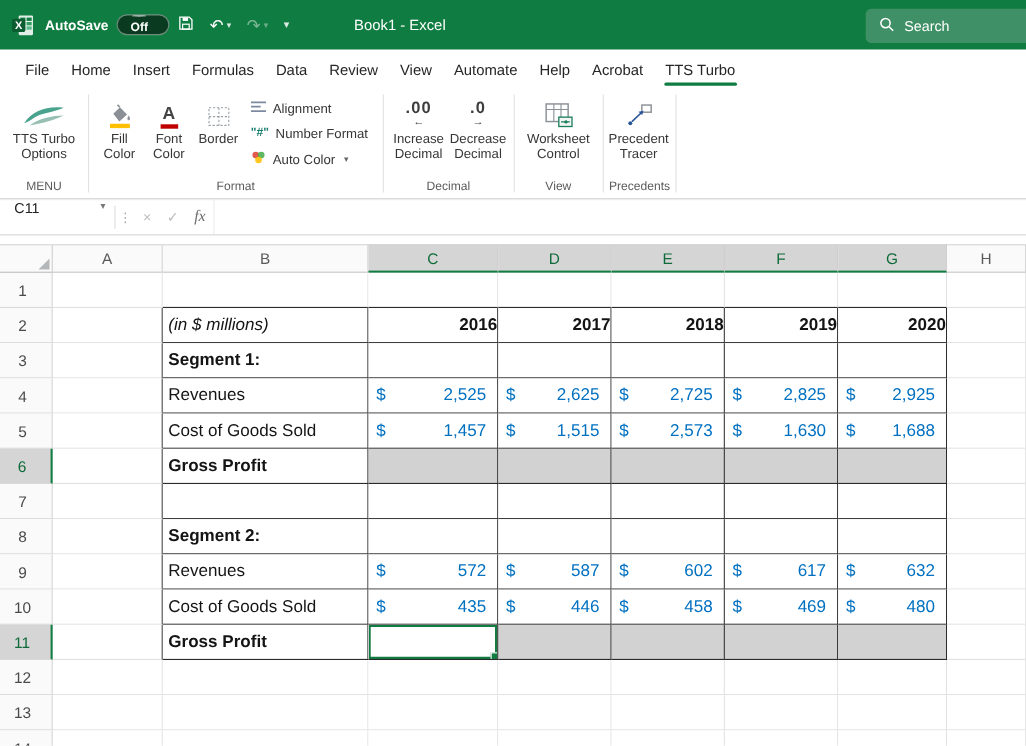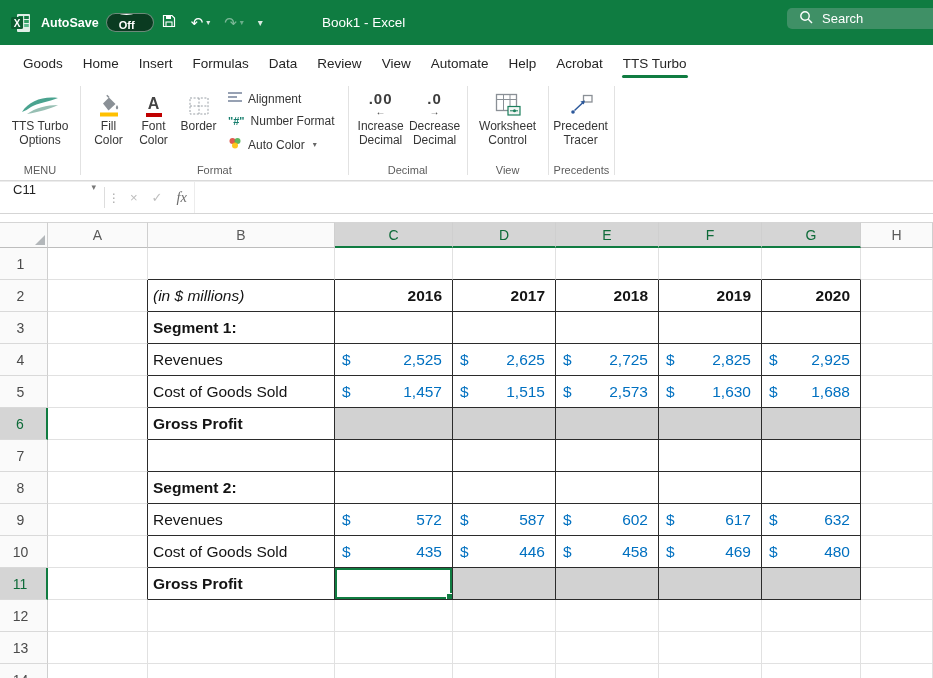--- a/index.html
+++ b/index.html
@@ -11,21 +11,21 @@
   
   .titlebar{ height:45px; background:#0F7C41; display:flex; align-items:center; color:#fff; padding-left:10px; position:relative; }
   .appicon{ display:flex; margin-right:9px; }
   .autosave{ display:flex; align-items:center; gap:7px; font-size:12.5px;font-weight:bold; }
   .as-pill{ height:19px; min-width:48px; background:#0A3B21; border:1px solid rgba(255,255,255,.4); border-radius:10px; display:flex; align-items:center; gap:4px; padding:0 8px 0 2px; font-size:11px;flex-direction:column; }
   .as-knob{ width:13px; height:13px; border-radius:50%; background:#fff; }
   .tbtn{ background:none; border:none; color:#fff; display:flex; align-items:center; gap:3px; font-size:15px; padding:3px 7px; }
   .tbtn .dd{ font-size:8px; opacity:.85; }
   .tbtn.dim{ opacity:.45; }
   .wtitle{ font-size:13.5px; margin-left:52px; white-space:nowrap; }
-  .searchbox{ position:absolute; right:0; top:8px; height:21px; width:146px; background:#3F9066; border-radius:5px 0 0 5px; display:flex; align-items:center; gap:9px; padding:0 12px; font-size:13px; color:#fff; }
+  .searchbox{ position:absolute; right:0; top:8px; height:31px; width:146px; background:#3F9066; border-radius:5px 0 0 5px; display:flex; align-items:center; gap:9px; padding:0 12px; font-size:13px; color:#fff; }
 
   
   .menubar{ height:36px; display:flex; align-items:center; padding-left:13px; font-size:13.5px; color:#262626; background:#fff; }
   .mtab{ padding:0 10px; height:100%; display:flex; align-items:center; position:relative; }
   .mtab.active{ font-weight:400; }
   .mtab.active::after{ content:""; position:absolute; left:9px; right:9px; bottom:3px; height:3px; border-radius:2px; background:var(--accent); }
 
   
   .ribbon{ height:100px; background:#fff; border-bottom:1px solid #DADADA; display:flex; align-items:stretch; padding:0 2px; }
   .rgroup{ display:flex; flex-direction:column; padding:2px 3px 0; }
@@ -70,21 +70,21 @@
   .rh{ height:32px; background:#FAFAFA; border-right:1px solid #CFCFCF; border-bottom:1px solid #D9D9D9; font-weight:400; font-size:14px; color:#4A4A4A; text-align:center; padding-right:6px; }
   .rh.selr{ background:#D5D5D5; color:#0E6B39; border-right:2px solid var(--accent); }
   td.cell{ height:32px; background:#fff; border-right:1px solid #E1E1E1; border-bottom:1px solid #E1E1E1; font-size:15.5px; color:#141414; }
   td.rg{ border-right-color:#2B2B2B; border-bottom-color:#2B2B2B; }
   td.rgl{ border-right-color:#2B2B2B; }
   td.rgt{ border-bottom-color:#2B2B2B; }
   td.gray{ background:#D2D2D2; }
   td.lbl{ padding-left:5px; text-align:left; }
   td.bold{ font-weight:700; }
   td.italic{ font-style:italic; }
-  td.year{ font-weight:700; text-align:right; padding-right:10px; }
+  td.year{ font-weight:700; text-align:right; }
   td .m{ display:flex; justify-content:space-between; align-items:center; padding:0 10px 0 7px; color:var(--value-blue); }
   td.active{ background:#fff !important; box-shadow:inset 0 0 0 2px var(--accent); position:relative; }
   .handle{ position:absolute; right:0; bottom:0; width:6px; height:6px; background:var(--accent); border-left:1px solid #fff; border-top:1px solid #fff; }
 </style>
 </head>
 <body>
 
 <div id="app">
 
   <header class="titlebar">
@@ -134,21 +134,21 @@
         <svg width="14" height="14" viewBox="0 0 14 14">
             <circle cx="6" cy="6" r="4.2" fill="none" stroke="#fff" stroke-width="1.4"></circle>
             <line x1="9.3" y1="9.3" x2="13" y2="13" stroke="#fff" stroke-width="1.4"></line>
           </svg>
       </span>
       <span>Search</span>
     </div>
   </header>
 
   <nav class="menubar">
-    <span class="mtab">Goods</span>
+    <span class="mtab">File</span>
     <span class="mtab">Home</span>
     <span class="mtab">Insert</span>
     <span class="mtab">Formulas</span>
     <span class="mtab">Data</span>
     <span class="mtab">Review</span>
     <span class="mtab">View</span>
     <span class="mtab">Automate</span>
     <span class="mtab">Help</span>
     <span class="mtab">Acrobat</span>
     <span class="mtab active">TTS Turbo</span>

